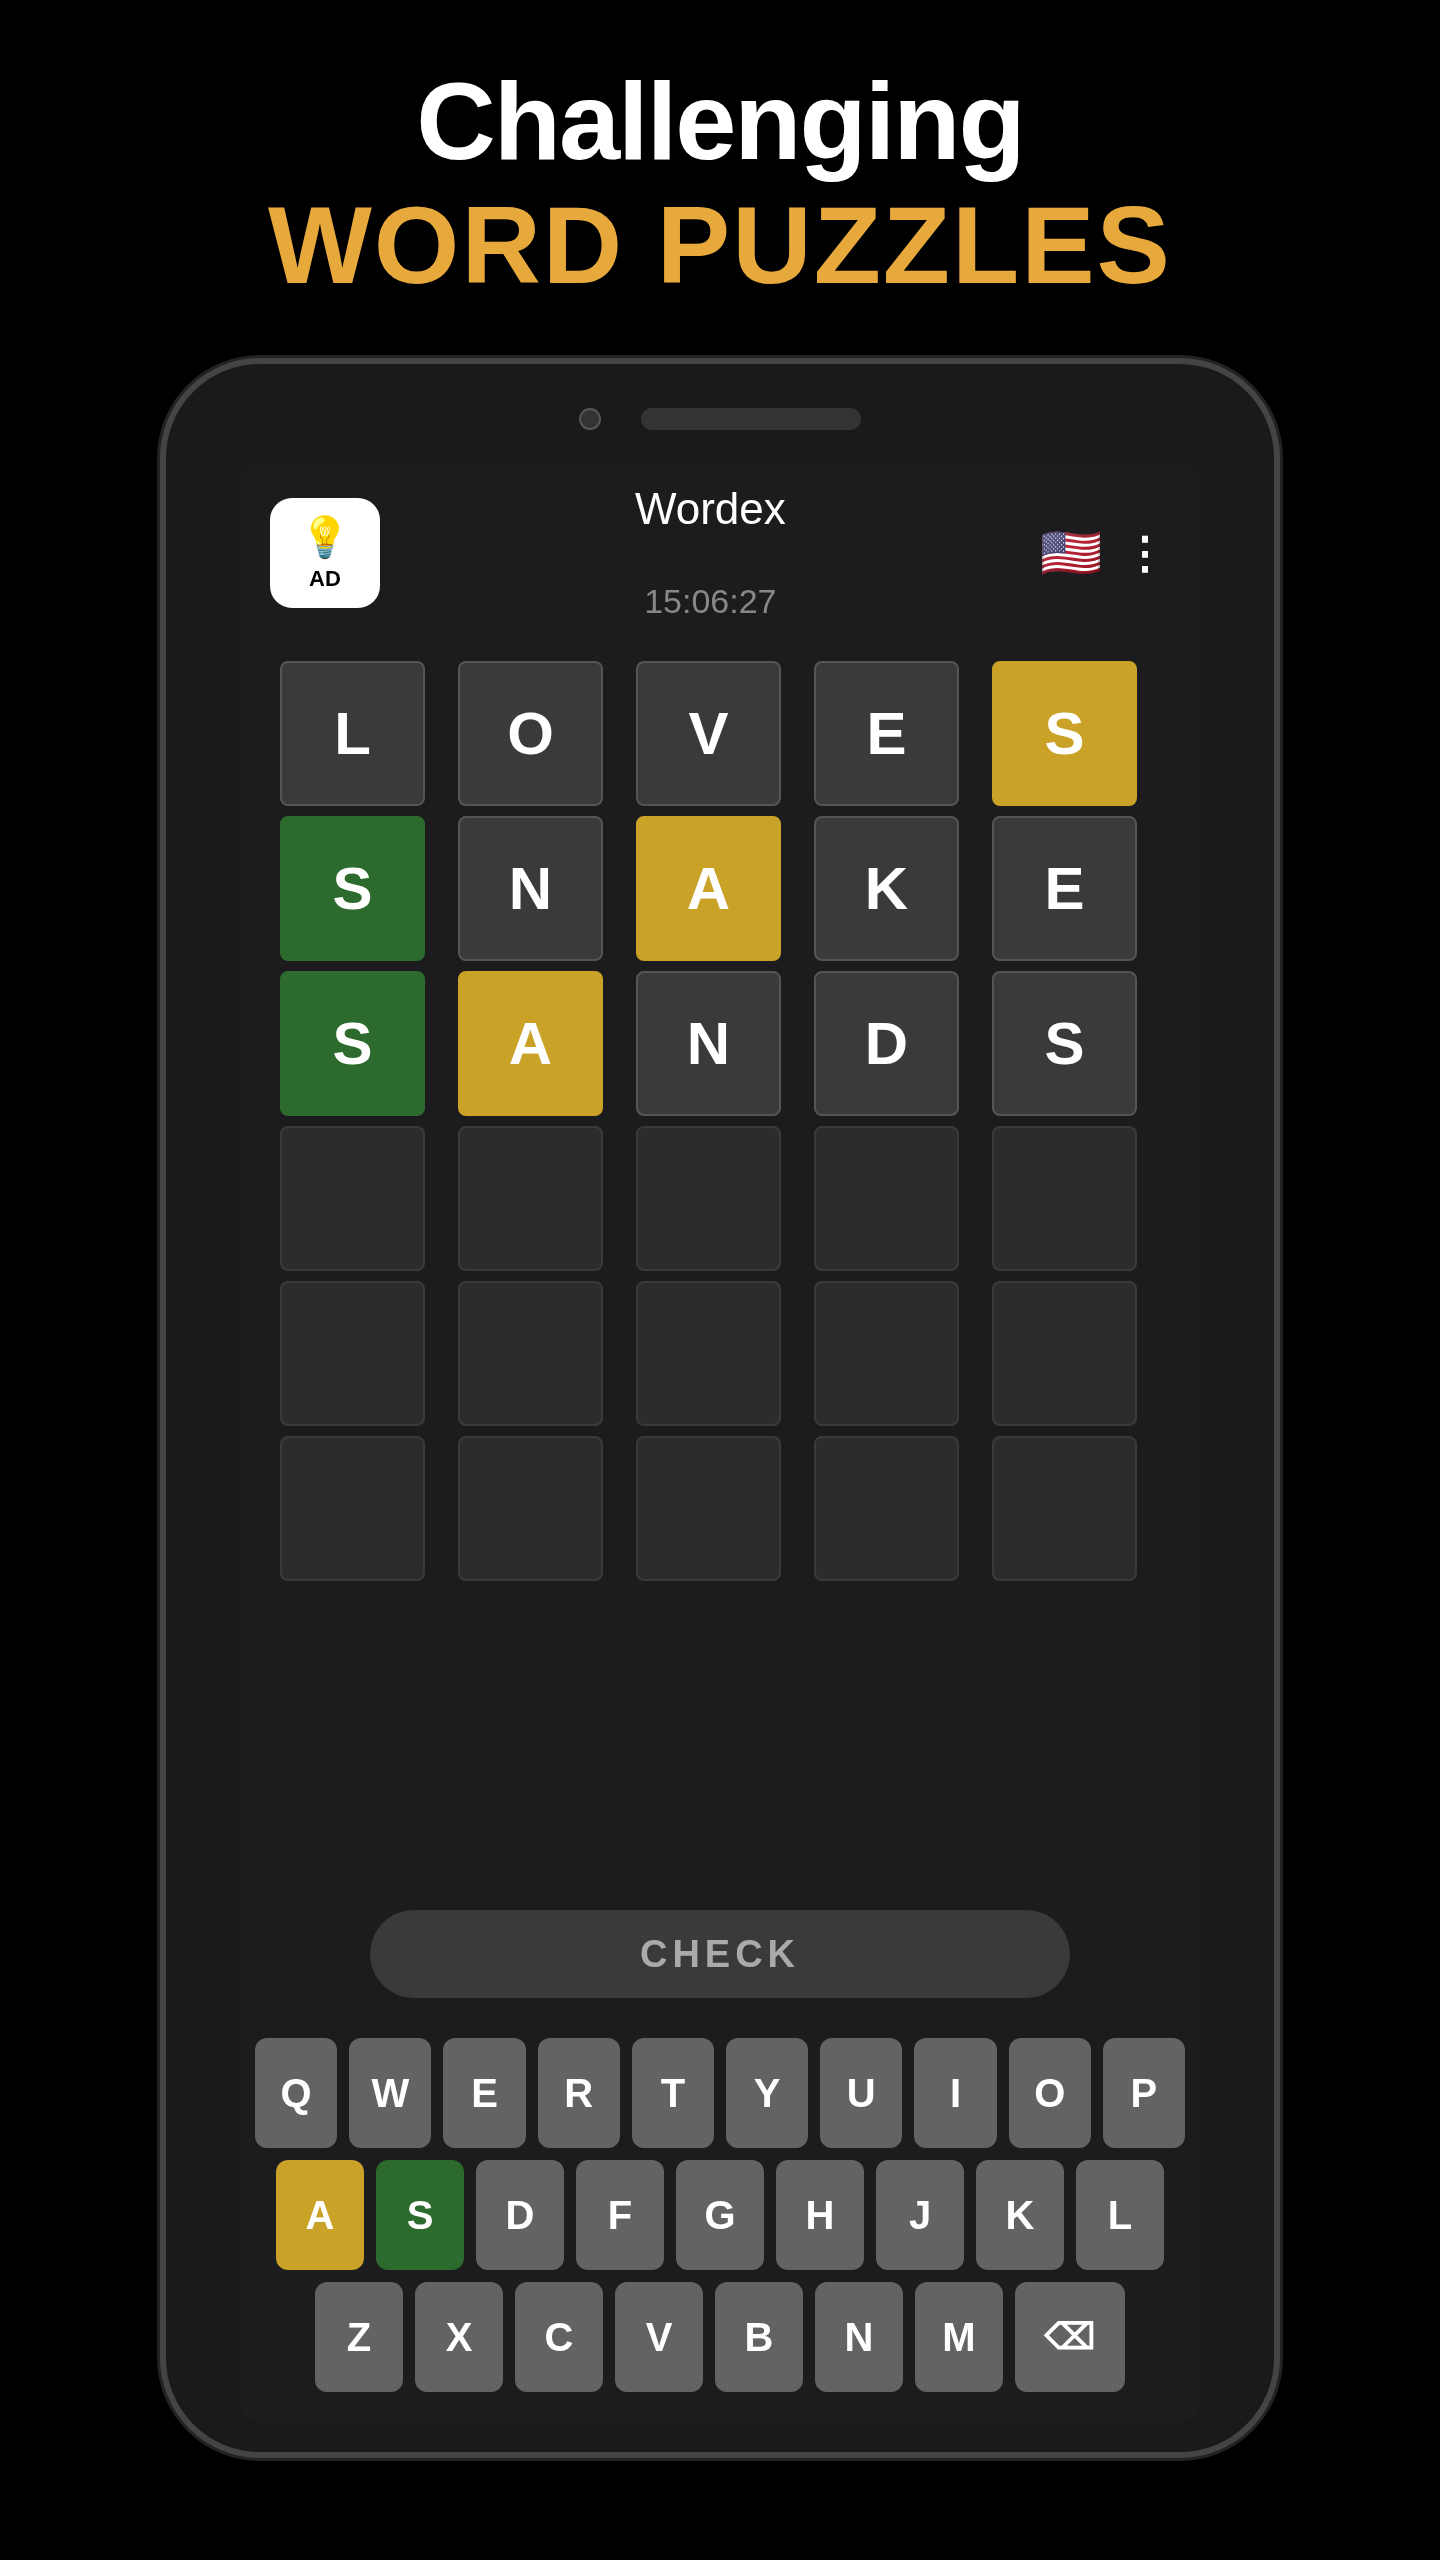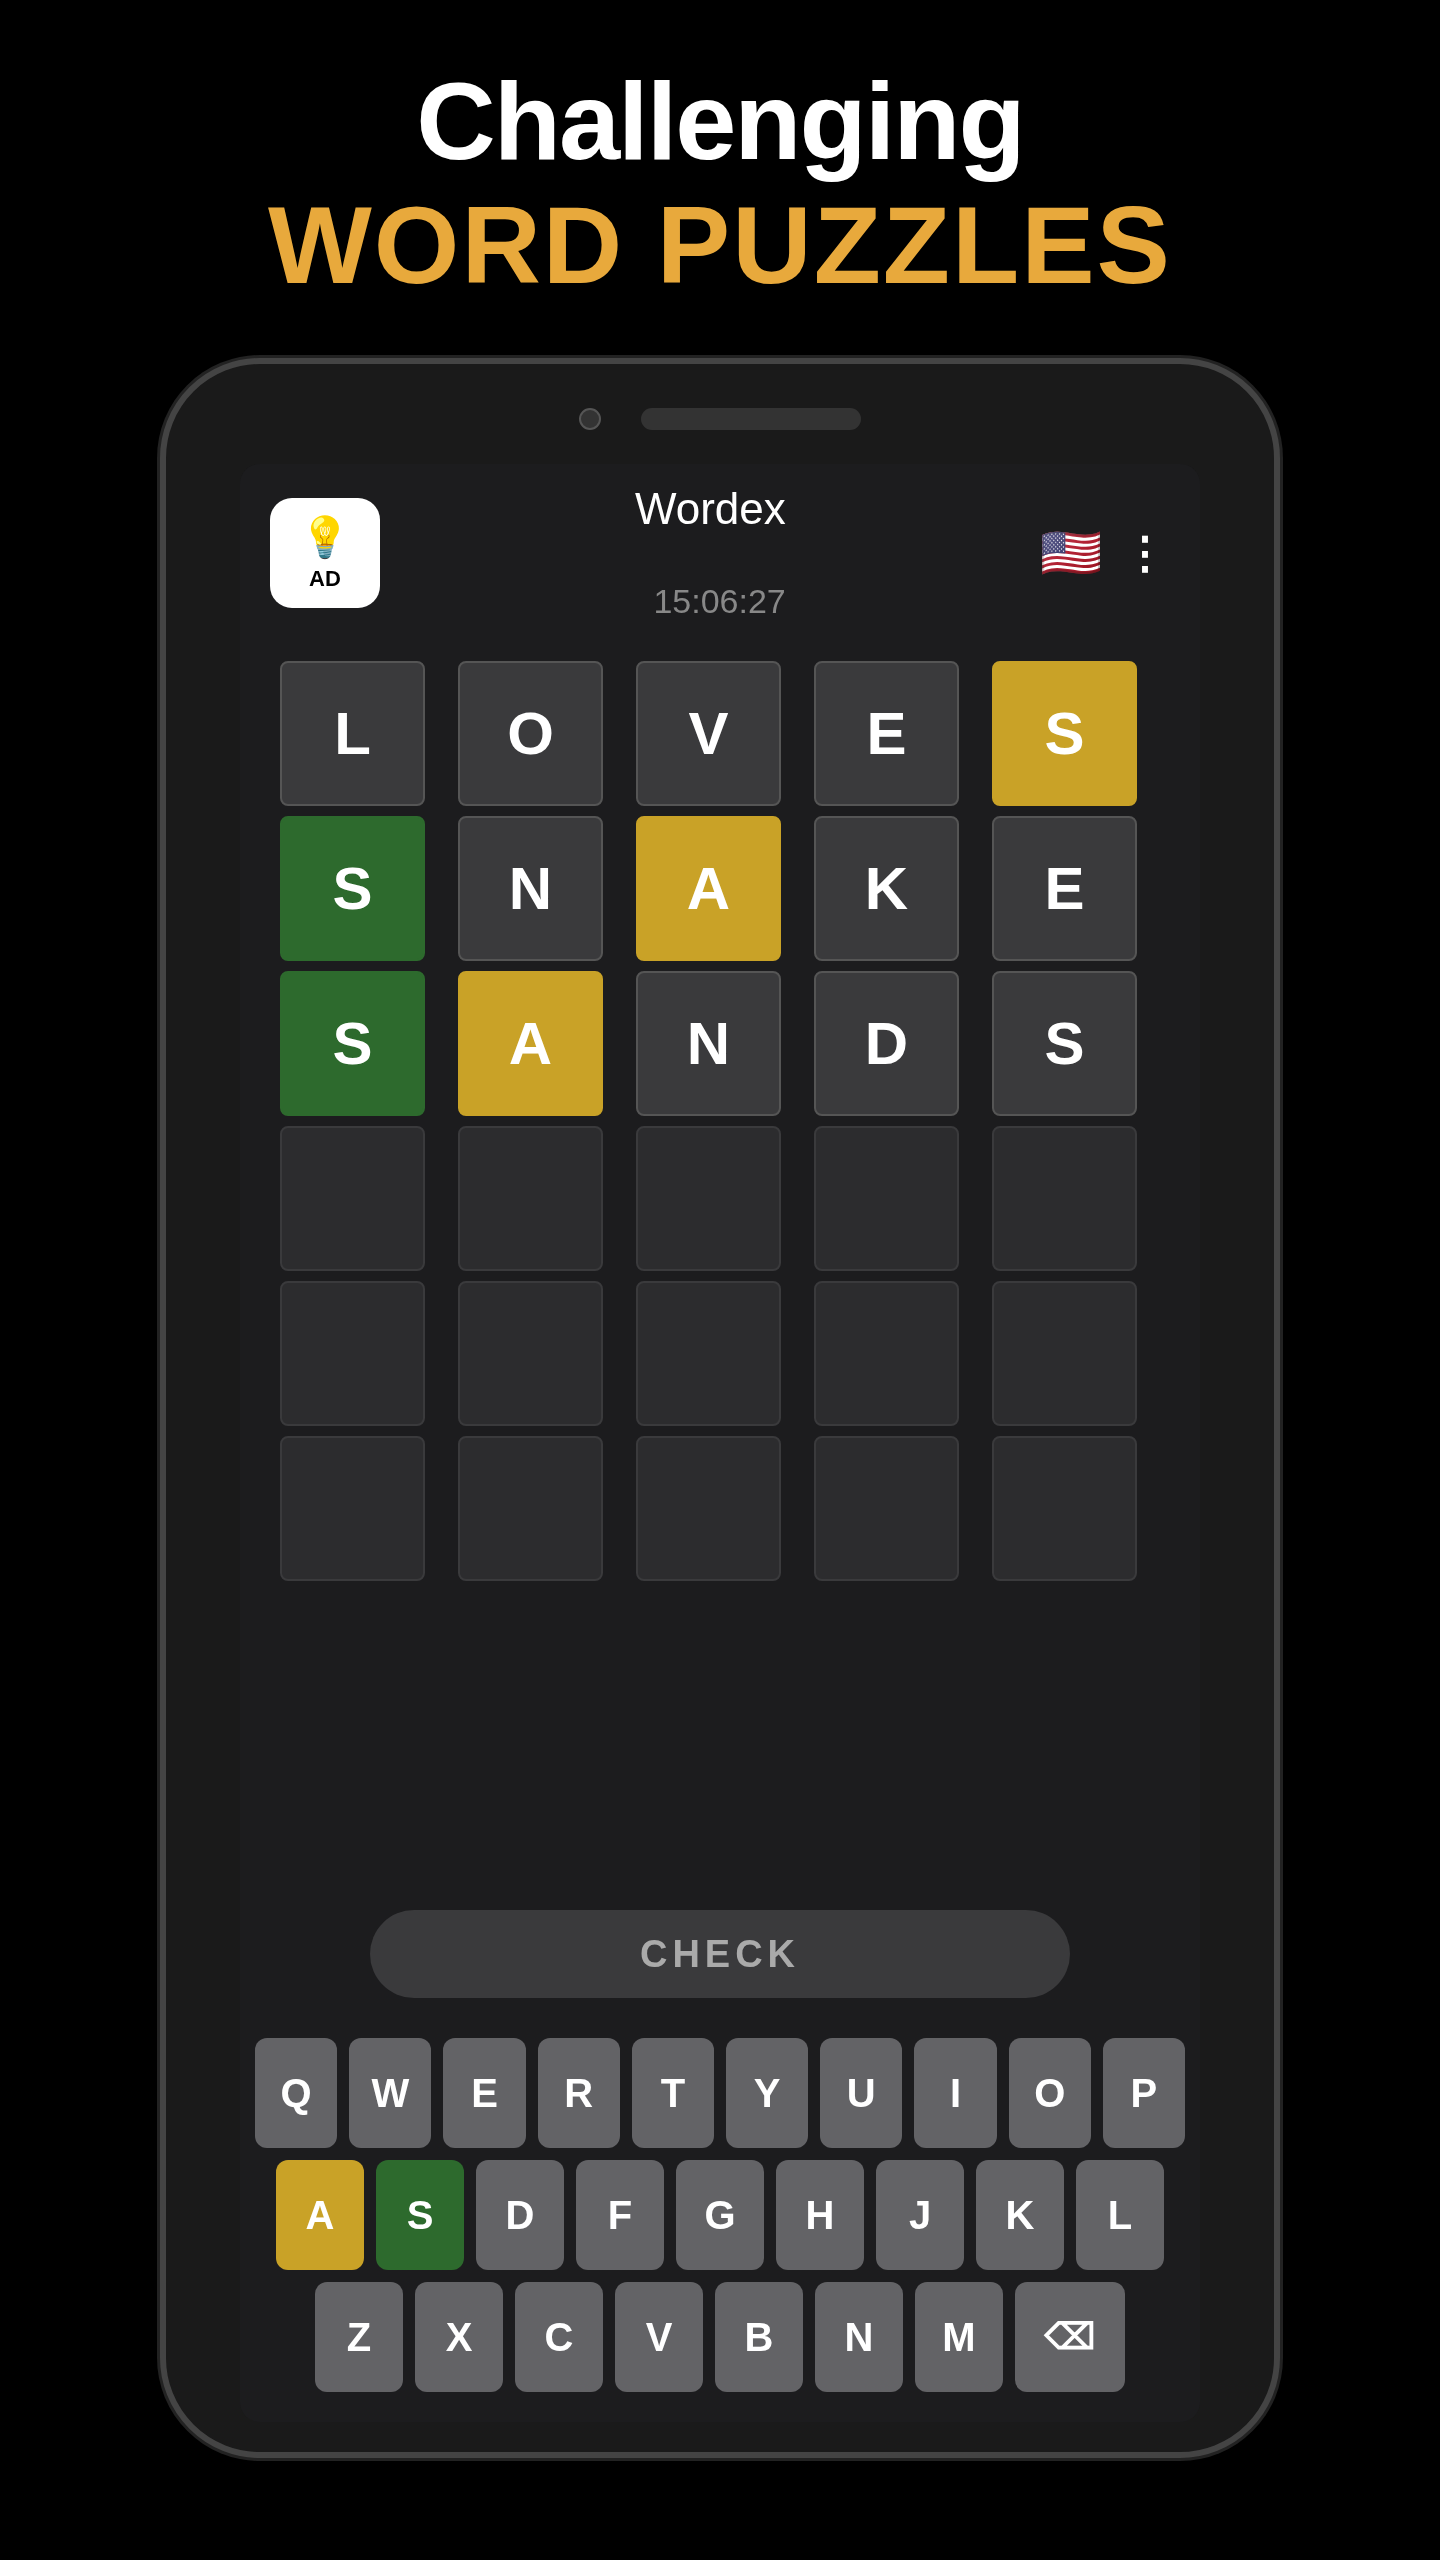--- a/index.html
+++ b/index.html
@@ -105,21 +105,21 @@
     }
     .ad-bulb {
       font-size: 40px;
     }
     .ad-label {
       font-size: 22px;
       font-weight: 700;
       color: #000;
     }
     .app-title-block {
-      text-align: right;
+      text-align: center;
     }
     .app-title {
       color: #fff;
       font-size: 44px;
       font-weight: 400;
     }
     .app-timer {
       color: #888;
       font-size: 34px;
       margin-top: 48px;

